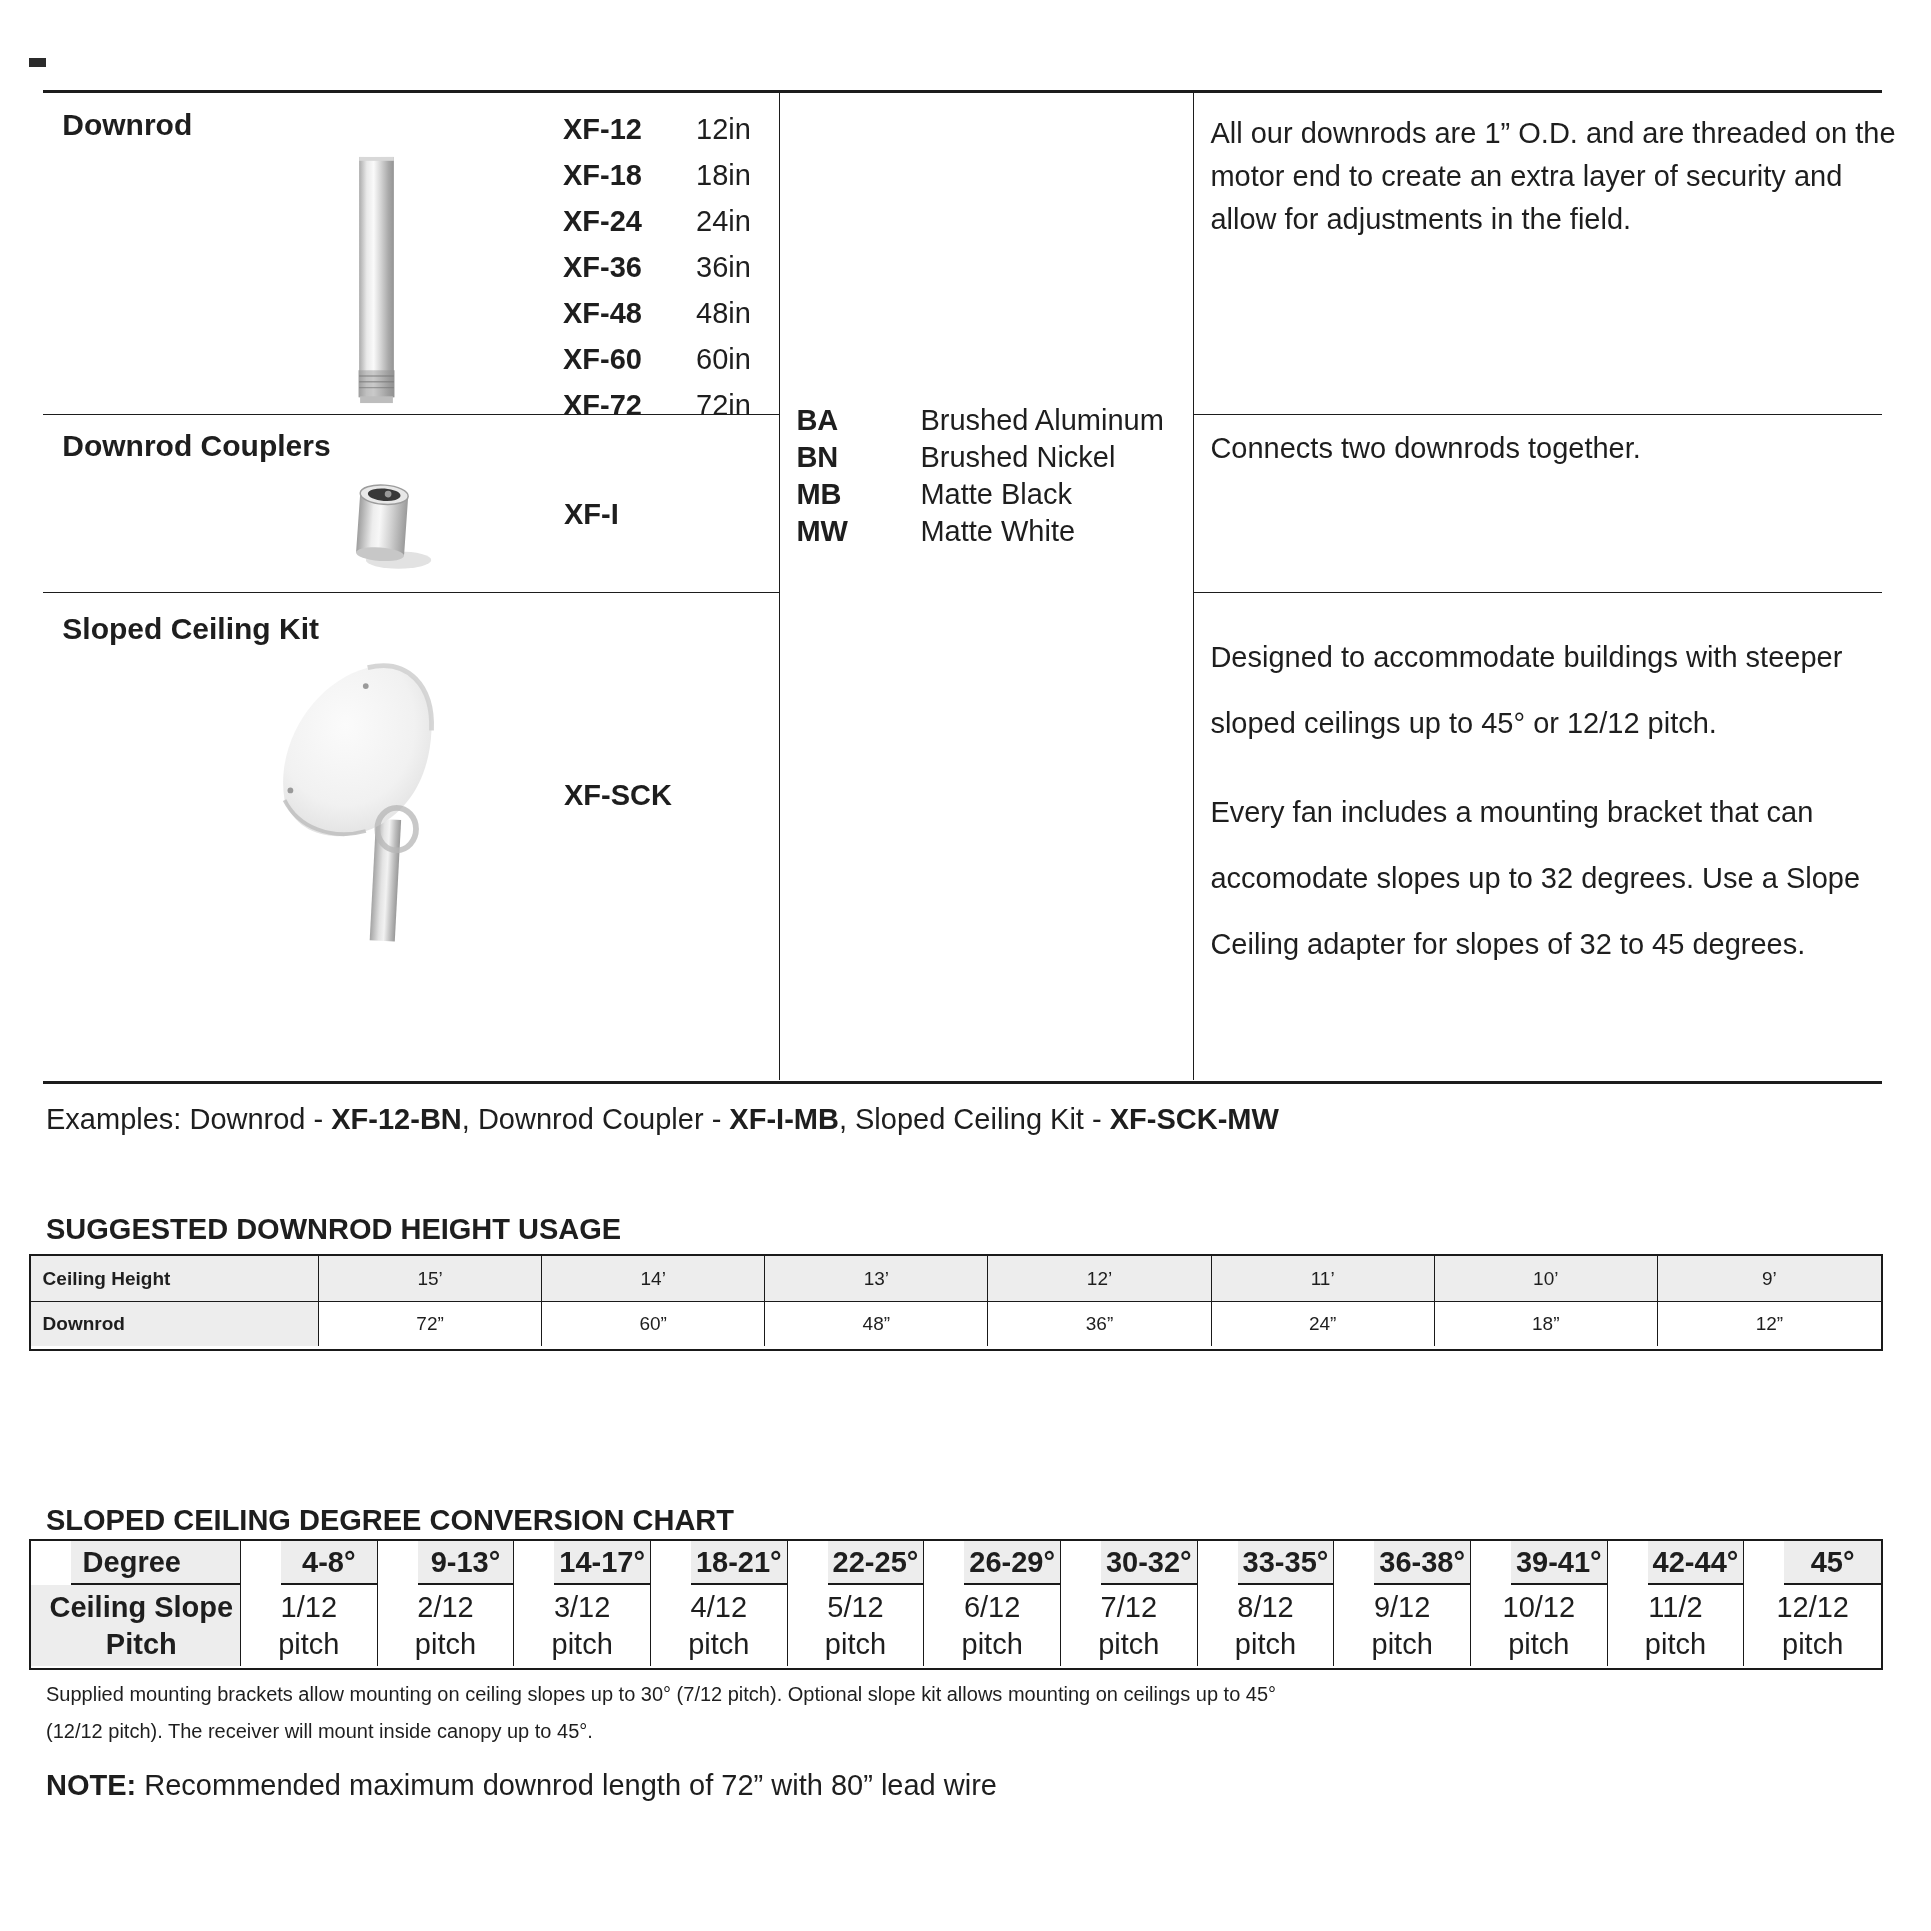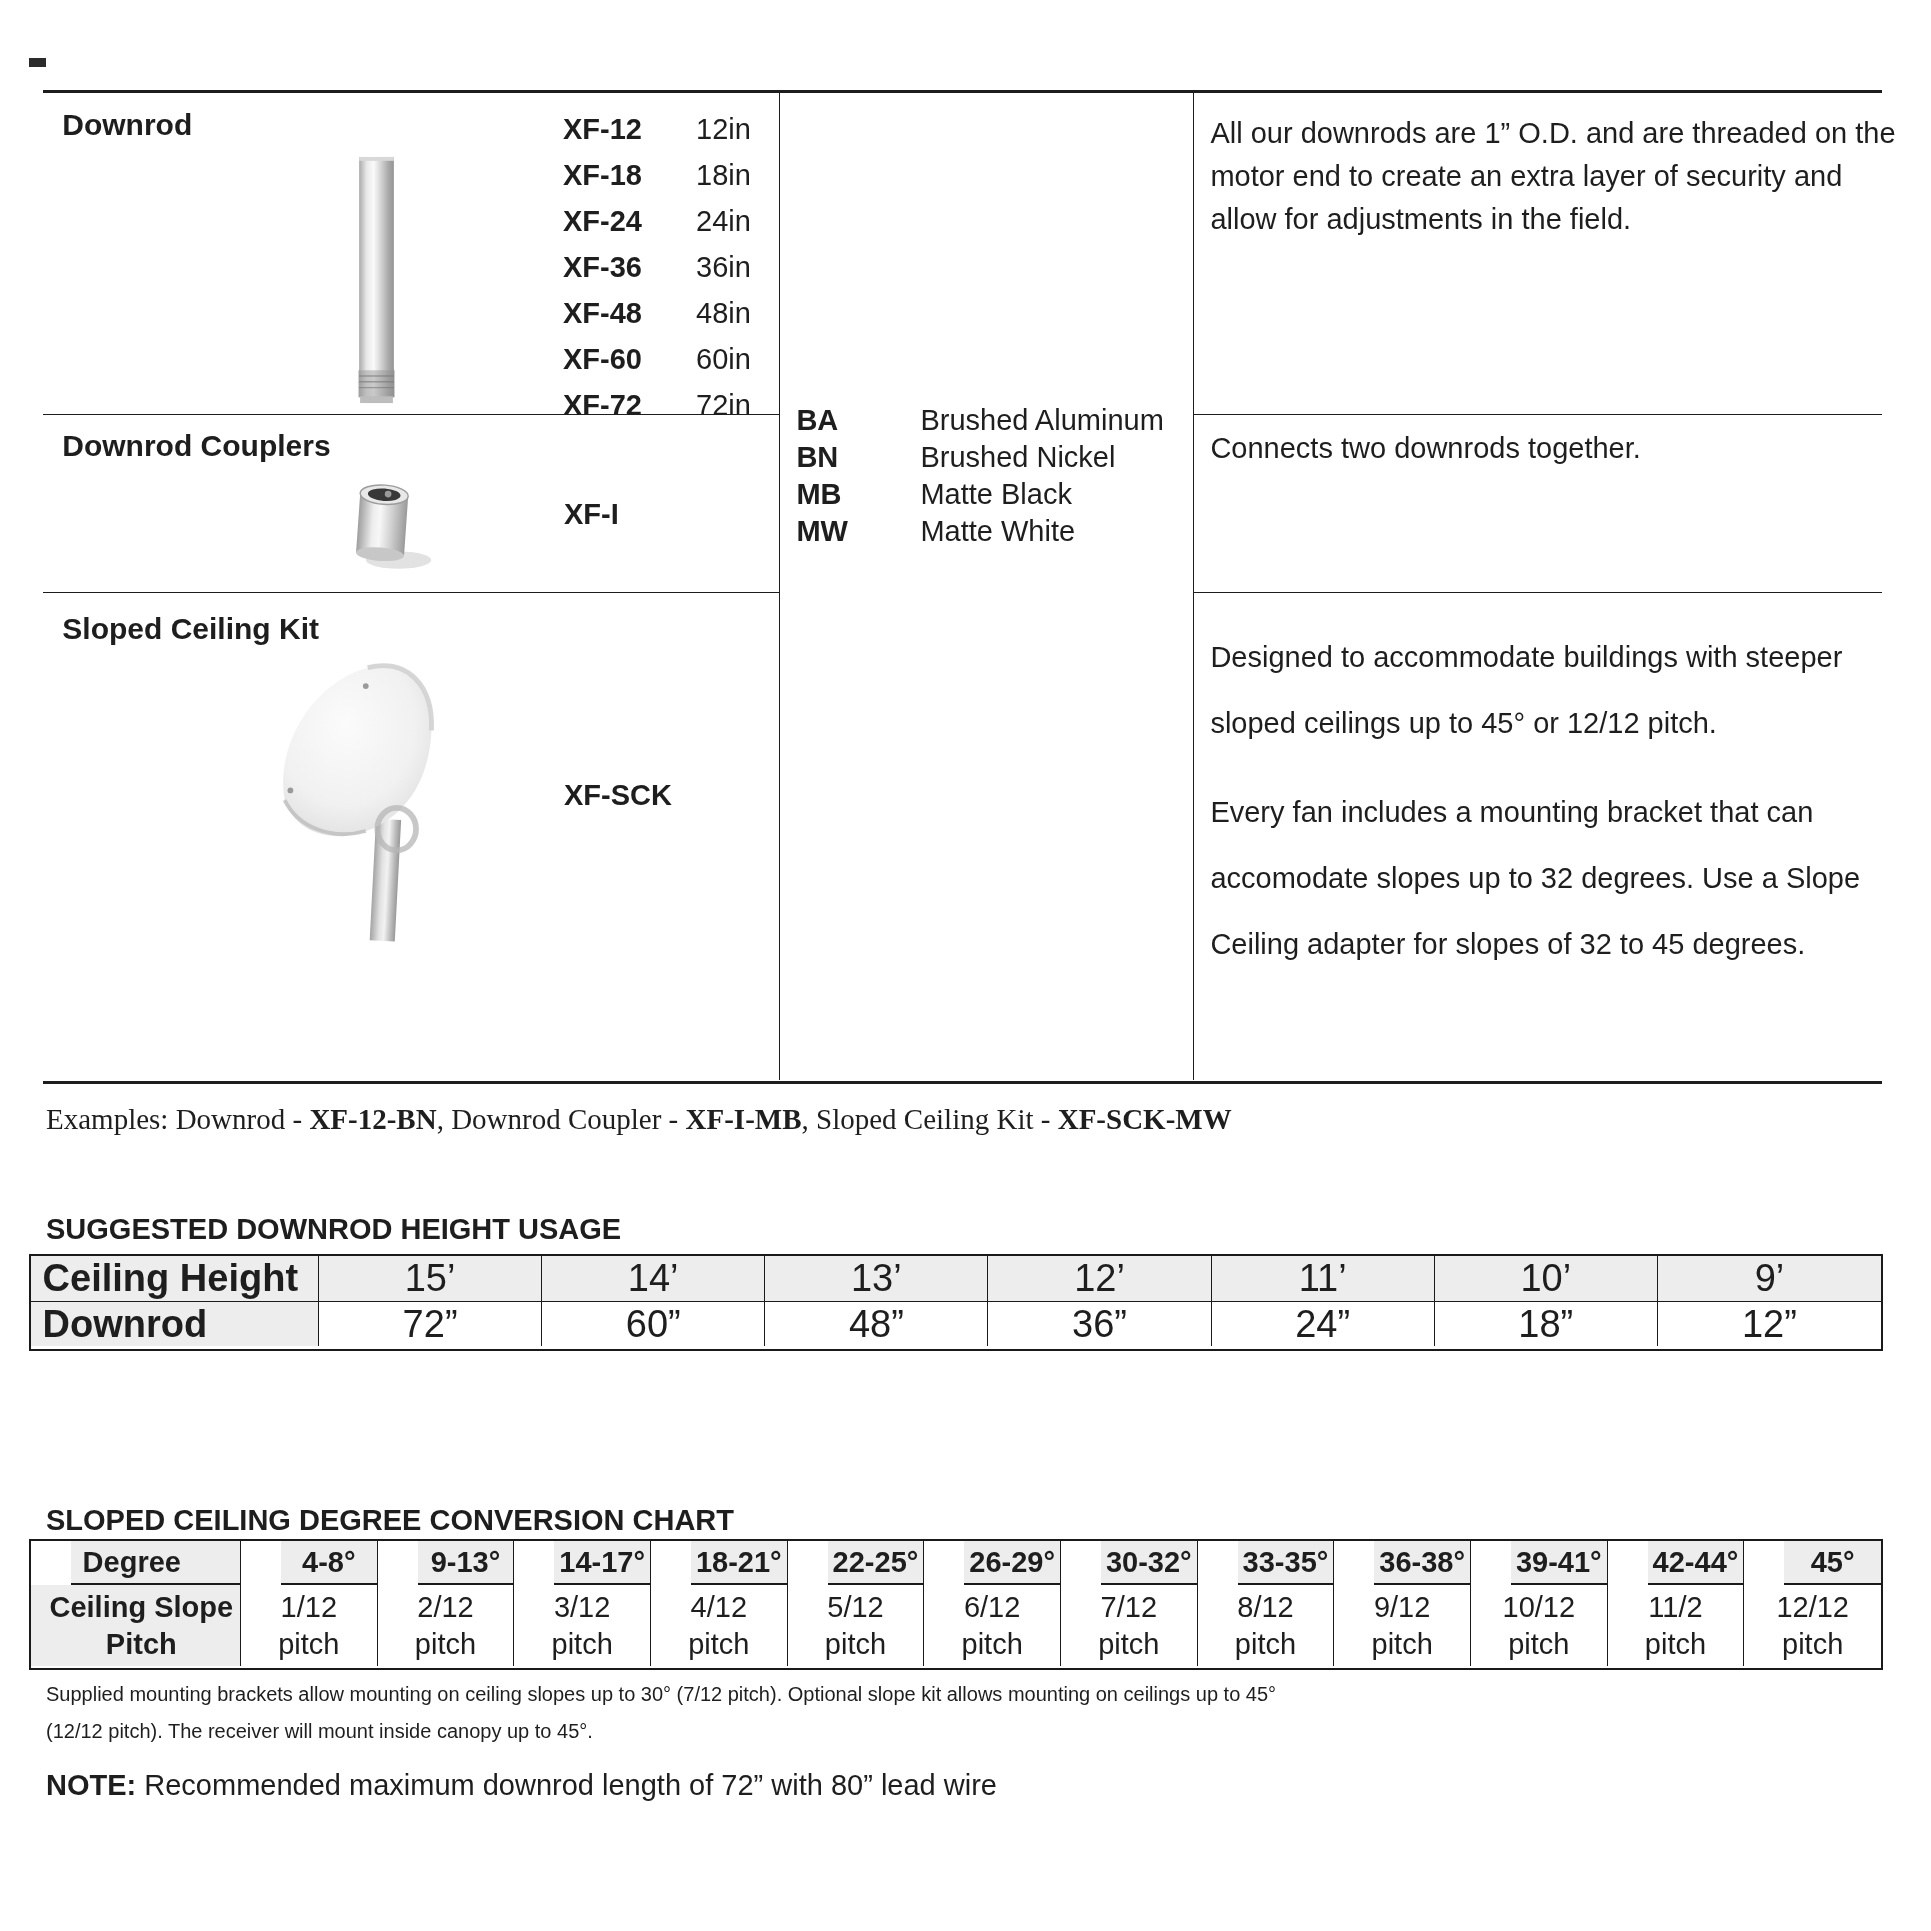--- a/index.html
+++ b/index.html
@@ -23,31 +23,31 @@
   .model-code{position:absolute;font-weight:bold;font-size:29px;white-space:nowrap;}
   .finishes{position:absolute;left:16.4px;top:309px;width:386px;}
   .finish-row{height:37px;line-height:37px;font-size:29px;white-space:nowrap;}
   .fcode{display:inline-block;width:124px;font-weight:bold;}
   .desc{position:absolute;left:16.4px;top:19.3px;width:657px;font-size:29px;}
   .desc .ln{line-height:43px;white-space:nowrap;}
   .desc2 .ln{line-height:42px;margin-top:24px;}
   .pgap{height:23px;}
 
   
-  .examples{left:46px;top:1103px;font-size:29px;white-space:nowrap;font-family:Liberation Serif, serif;}
+  .examples{left:46px;top:1103px;font-size:29px;white-space:nowrap;}
   .examples b{font-weight:bold;}
 
   
   .h1a{left:46px;top:1213px;font-size:29px;font-weight:bold;white-space:nowrap;}
   .h1b{left:46px;top:1504px;font-size:29px;font-weight:bold;white-space:nowrap;}
 
   
   .htable{left:29px;top:1254px;width:1854px;height:97px;box-sizing:border-box;border:2.9px solid #1a1a1a;
           display:grid;grid-template-columns:288px repeat(7,1fr);grid-template-rows:46px 44px;}
-  .htable .tc{box-sizing:border-box;font-size:38px;display:flex;align-items:center;justify-content:center;}
+  .htable .tc{box-sizing:border-box;font-size:19px;display:flex;align-items:center;justify-content:center;}
   .htable .lab{justify-content:flex-start;padding-left:11.6px;font-weight:bold;background:#ededed;border-right:1.9px solid #1a1a1a;}
   .htable .hd{background:#ededed;}
   .htable .r1{border-bottom:1.9px solid #1a1a1a;}
   .htable .vc{border-right:1.9px solid #1a1a1a;}
 
   
   .dtable{left:29px;top:1539px;width:1854px;height:131px;box-sizing:border-box;border:2.9px solid #1a1a1a;
           display:grid;grid-template-columns:210px repeat(12,1fr);grid-template-rows:44px 81px;}
   .dtable .tc{box-sizing:border-box;font-size:29px;display:flex;align-items:center;justify-content:center;text-align:center;}
   .dtable .lab{justify-content:flex-start;padding-left:11.6px;font-weight:bold;background:#ededed;border-right:1.9px solid #1a1a1a;align-items:center;display:flex;}

